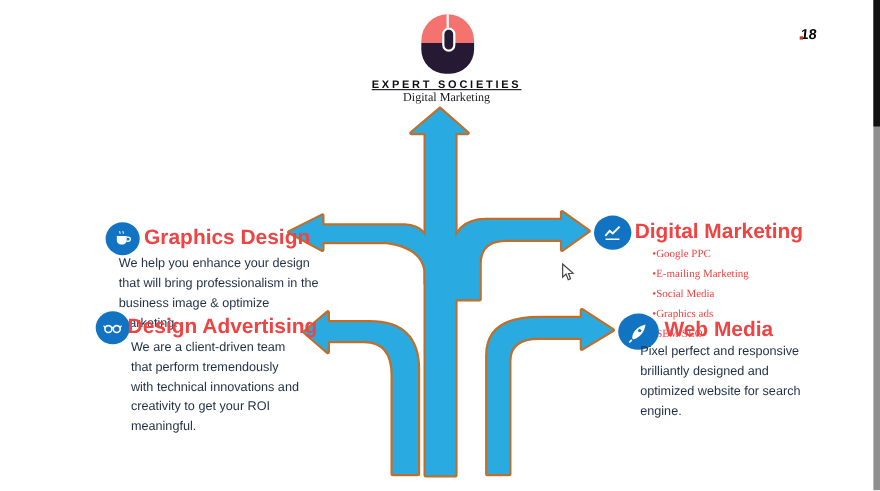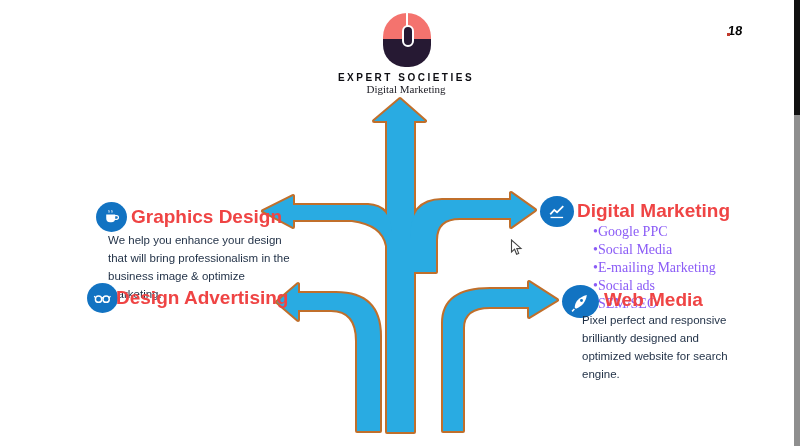--- a/index.html
+++ b/index.html
@@ -12,32 +12,32 @@
   
   .mouse{position:absolute;left:383px;top:13px;width:48px;height:54px;}
   .mouse .top{position:absolute;left:0;top:0;width:48px;height:26px;background:#F4736E;
               border-radius:24px 24px 0 0;}
   .mouse .bottom{position:absolute;left:0;top:26px;width:48px;height:28px;background:#261933;
               border-radius:0 0 22px 22px;}
   .mouse .split{position:absolute;left:23px;top:0;width:2px;height:16px;background:#ffffff;}
   .mouse .wheel{position:absolute;left:19px;top:12px;width:8px;height:18px;background:#261933;
               border:2px solid #ffffff;border-radius:6px;}
   .brand{position:absolute;left:320px;top:72px;width:172px;text-align:center;
-         font-size:10px;font-weight:bold;letter-spacing:2.5px;color:#0d0d12;}
+         font-size:10px;font-weight:bold;letter-spacing:2.5px;color:#0d0d12;text-decoration:underline;}
   .tagline{position:absolute;left:320px;top:83px;width:172px;text-align:center;
          font-family:"Liberation Serif", serif;font-size:11px;color:#1a1a22;}
   
   .badge{position:absolute;border-radius:50%;background:#1273C2;display:flex;
          align-items:center;justify-content:center;}
   .badge svg{width:72%;height:72%;}
   .sec-title{position:absolute;font-size:19px;font-weight:bold;color:#ef4444;white-space:nowrap;}
   .sec-body{position:absolute;font-family:Liberation Sans, sans-serif;font-size:11.5px;
             line-height:18px;color:#1F2F45;white-space:pre-line;}
-  .bullets{position:absolute;font-family:"Liberation Serif", serif;font-size:14px;
-            line-height:18px;color:#8b5cf6;}
+  .bullets{position:absolute;font-family:"Liberation Serif", serif;font-size:10px;
+            line-height:18px;color:#ef4444;}
   .bullets span{display:block;}
   
   .page-marker{position:absolute;left:728px;top:23px;font-size:13px;font-weight:bold;
                color:#050505;transform:skewX(-6deg);}
   .marker-dot{position:absolute;left:727px;top:33px;width:3px;height:3px;background:#c0392b;}
   .scrollbar{position:absolute;right:0;top:0;width:6px;height:446px;background:#8f8f8f;}
   .scroll-thumb{position:absolute;right:0;top:0;width:6px;height:115px;background:#111111;}
   .cursor{position:absolute;left:510px;top:239px;width:13px;height:17px;}
 </style>
 </head>
@@ -92,33 +92,38 @@
 marketing.</div>
 
   <div class="badge" style="left:87px;top:283px;width:31px;height:30px;">
     <svg viewBox="0 0 24 24">
       <circle cx="8" cy="13.5" r="3.5" fill="none" stroke="#fff" stroke-width="1.6"></circle>
       <circle cx="16.4" cy="13.5" r="3.5" fill="none" stroke="#fff" stroke-width="1.6"></circle>
       <path d="M11 12.6q1.2-1.6 2.4 0 M4.6 12.2l-1.4-2.2 M19.8 12.2l1.4-2.2" stroke="#fff" stroke-width="1.3" fill="none"></path>
     </svg>
   </div>
   <div class="sec-title" style="left:116px;top:287px;">Design Advertising</div>
+  <div class="sec-body" style="left:119px;top:307px;width:185px;">We are a client-driven team
+that perform tremendously
+with technical innovations and
+creativity to get your ROI
+meaningful.</div>
 
   <div class="badge" style="left:540px;top:196px;width:34px;height:31px;">
     <svg viewBox="0 0 24 24">
       <path d="M4.5 15.5l4.3-4.8 3 2.5 6.7-6.7" fill="none" stroke="#fff" stroke-width="1.9"></path>
       <path d="M4.8 18.8h13.5" stroke="#fff" stroke-width="1.4"></path>
     </svg>
   </div>
   <div class="sec-title" style="left:577px;top:200px;">Digital Marketing</div>
   <div class="bullets" style="left:593px;top:223px;">
     <span>•Google PPC</span>
+    <span>•E-mailing Marketing</span>
     <span>•Social Media</span>
-    <span>•E-mailing Marketing</span>
-    <span>•Social ads</span>
+    <span>•Graphics ads</span>
     <span>•SEM/SEO</span>
   </div>
 
   <div class="badge" style="left:562px;top:285px;width:37px;height:33px;">
     <svg viewBox="0 0 24 24">
       <path d="M6.3 17.6C6.6 11.6 11 7 18.6 5.1 17.6 12.4 13.6 16.5 7.6 18.9z" fill="#fff"></path>
       <circle cx="13.2" cy="10.6" r="1.5" fill="#1273C2"></circle>
       <path d="M6 19.2l-2.3 2.4" stroke="#fff" stroke-width="1.5"></path>
     </svg>
   </div>

